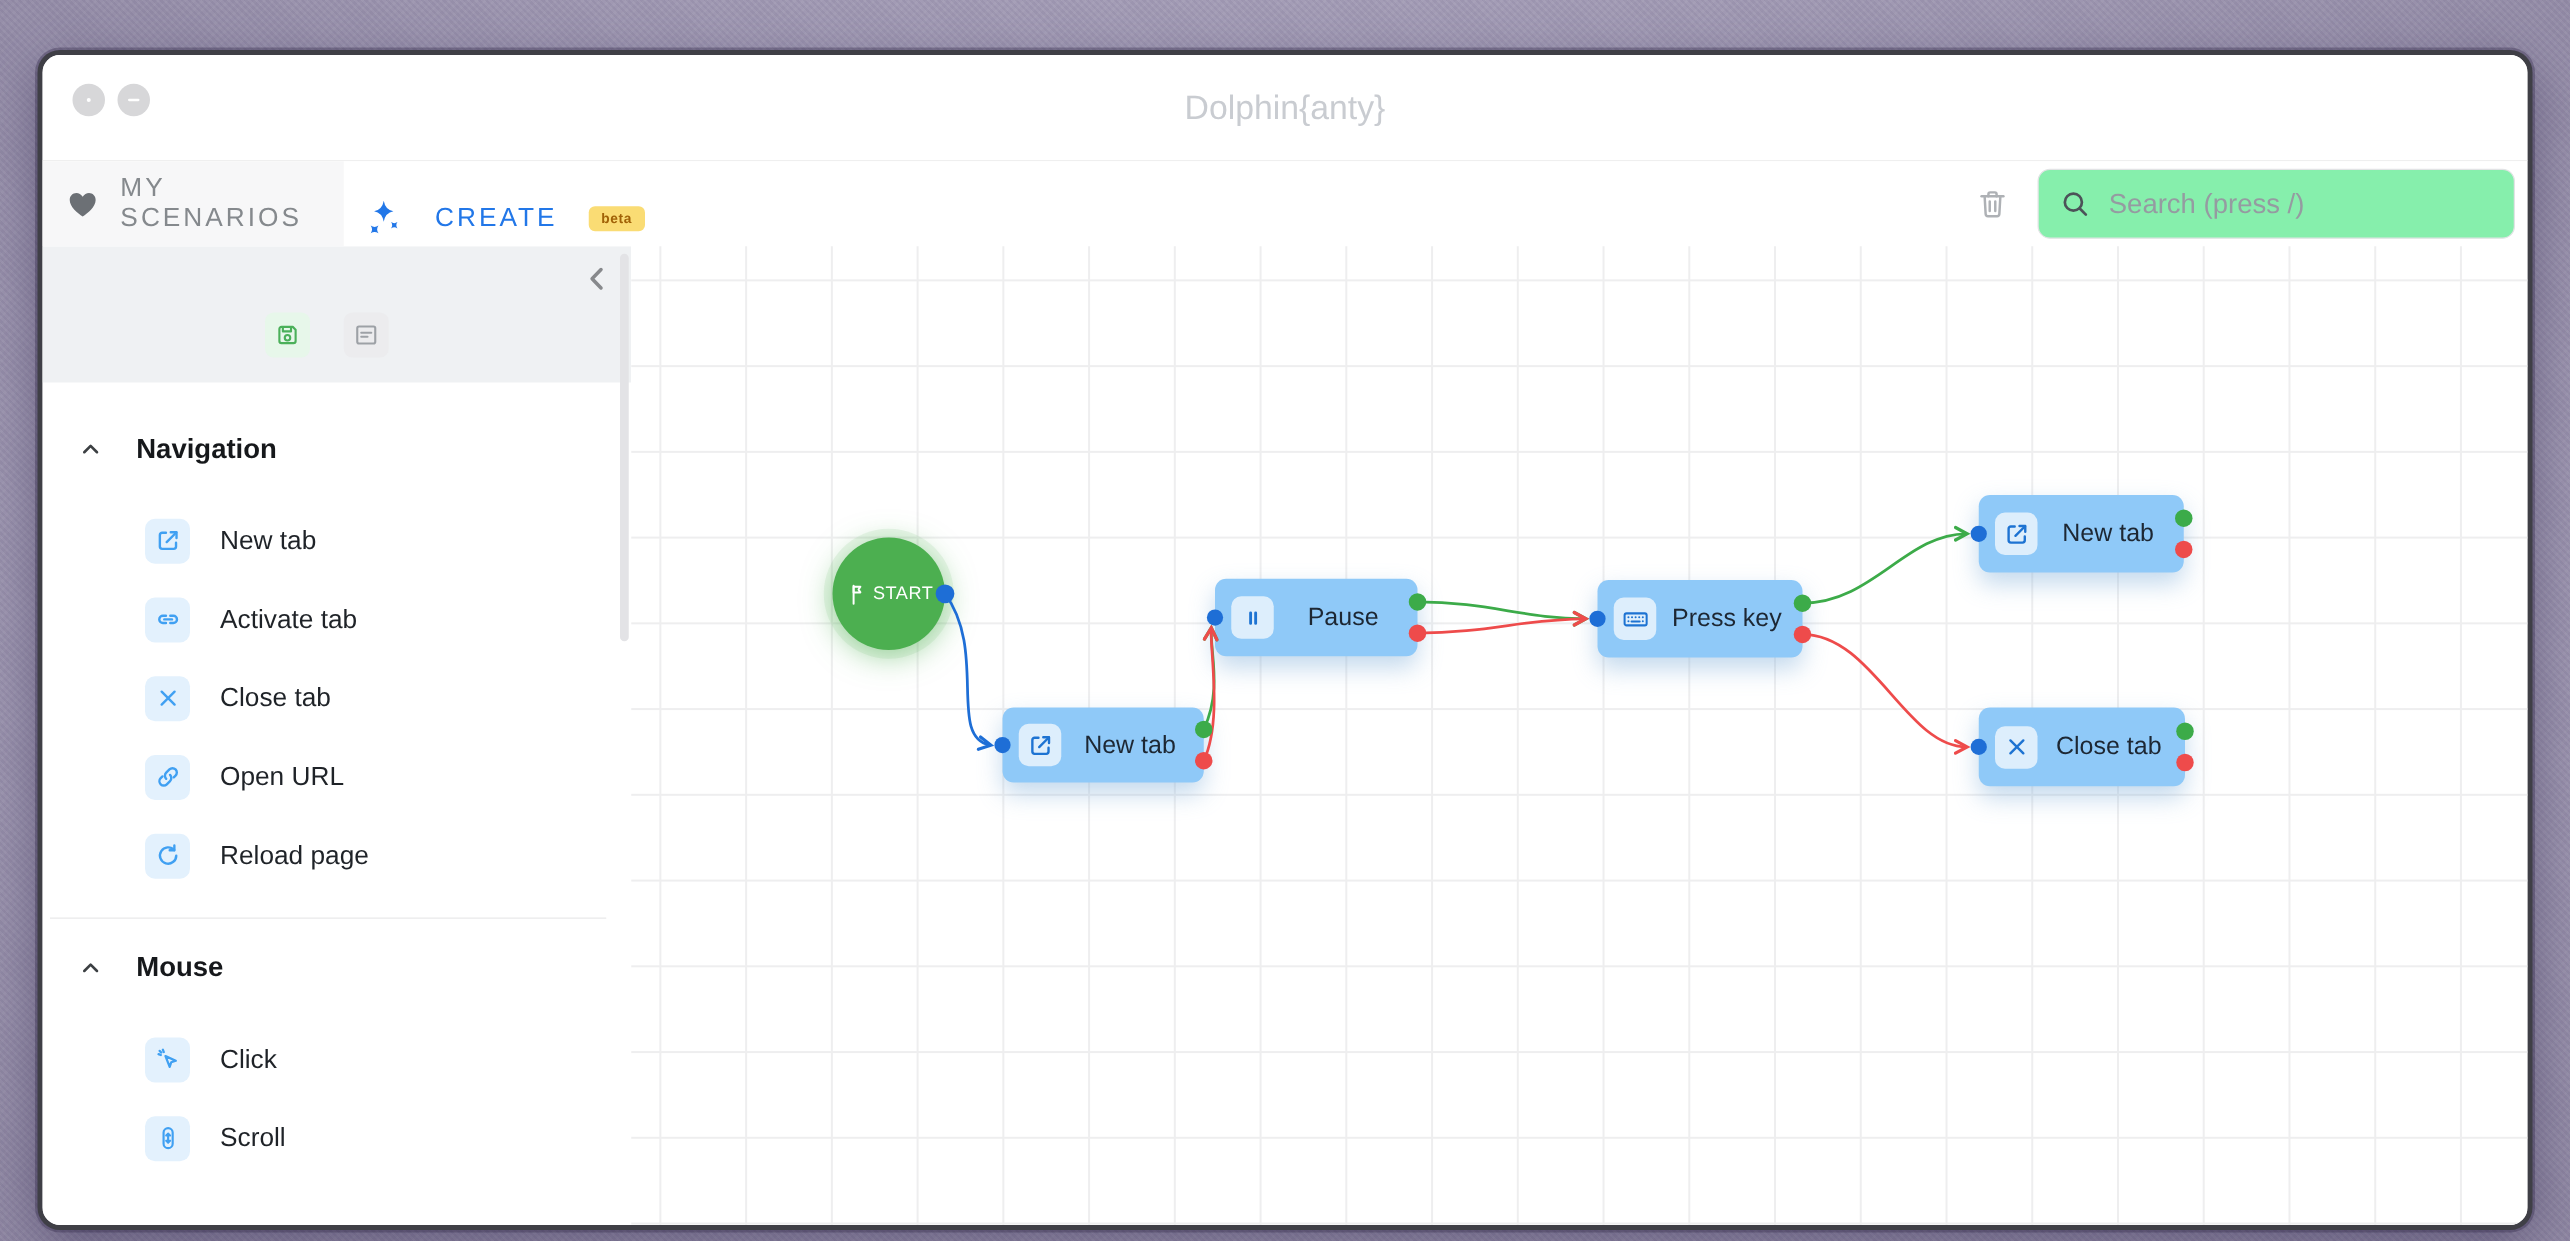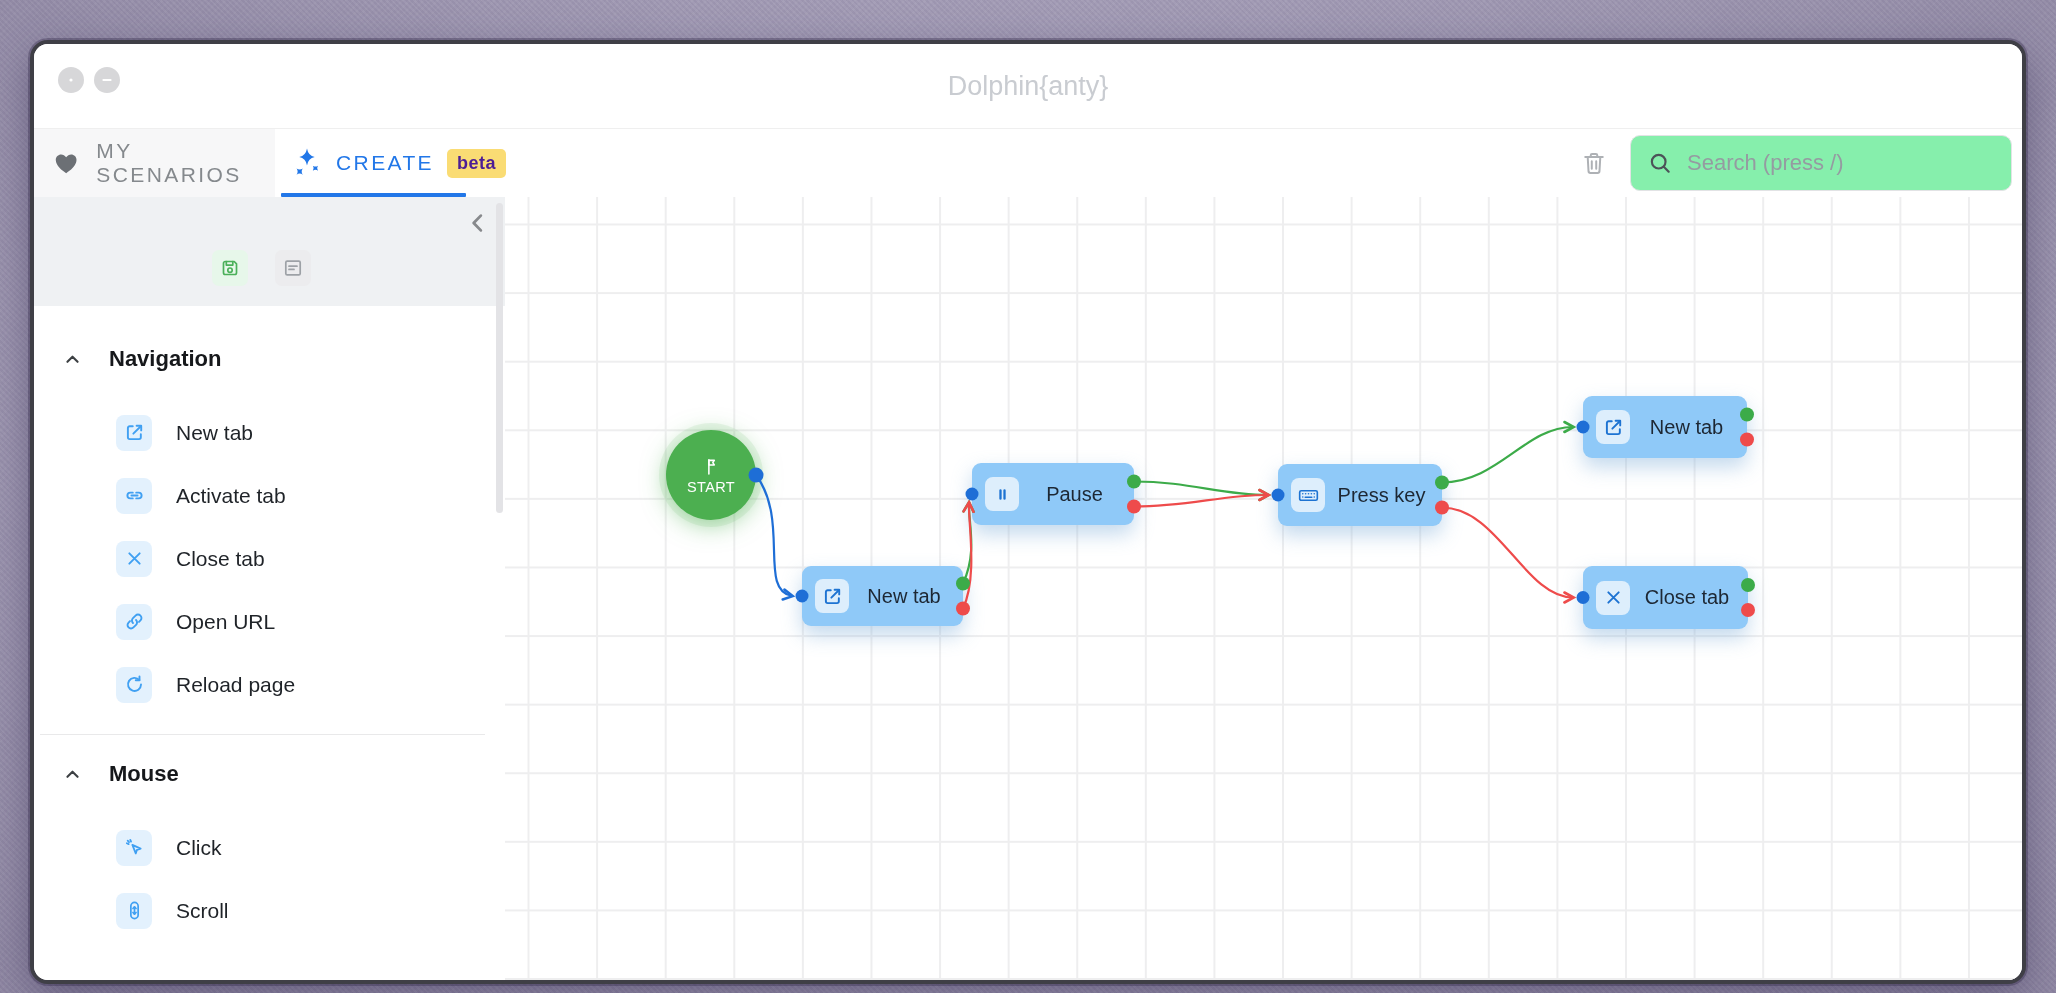--- a/index.html
+++ b/index.html
@@ -30,25 +30,25 @@
   .wc .i{width:16px;height:16px;}
   .title{position:absolute;left:0;right:0;top:0;height:84px;line-height:84px;text-align:center;
          font-size:27px;color:#c9ccd1;}
   
   .tabbar{position:relative;height:68px;background:#fff;padding-left:40px;}
   .tab{cursor:pointer;}
   .tab-scenarios{position:absolute;left:0;top:0;width:241px;height:68px;background:#f7f7f8;
      display:flex;align-items:center;padding-left:18px;gap:16px;box-sizing:border-box;}
   .tab-scenarios .i{width:30px;height:30px;color:#6c7075;}
   .tab-label{font-size:21px;letter-spacing:2.4px;color:#85898d;font-weight:500;}
-  .tab-create{position:absolute;left:241px;top:0;height:68px;display:flex;align-items:center;
-     padding-left:16px;gap:13px;}
+  .tab-create{position:absolute;left:241px;top:12px;height:68px;display:flex;align-items:center;
+     padding-left:16px;gap:25px;}
   .tab-create .i{width:32px;height:32px;color:#2277e8;}
   .tab-label.create{color:#2277e8;}
-  .badge{background:#fadc74;color:#4c1d95;font-size:18px;font-weight:bold;border-radius:5px;
+  .badge{background:#fadc74;color:#a16207;font-size:11px;font-weight:bold;border-radius:5px;
      padding:4px 10px;letter-spacing:.5px;}
   .underline{position:absolute;left:6px;bottom:0;width:185px;height:4px;background:#2277e8;border-radius:1px;}
   .topbar-right{position:absolute;right:10px;top:0;height:68px;display:flex;align-items:center;gap:22px;}
   .trash{background:none;border:none;padding:0;width:28px;height:34px;color:#aeb1b5;cursor:pointer;}
   .trash .i{width:28px;height:34px;display:block;}
   .search{width:382px;height:56px;background:#86efac;border:1.5px solid #e2e3e5;border-radius:10px;
      display:flex;align-items:center;padding-left:16px;gap:12px;box-sizing:border-box;}
   .search .i{width:26px;height:26px;color:#4c5258;flex:none;}
   .search input{border:none;outline:none;background:transparent;font-size:22px;color:#333;
      width:300px;font-family:inherit;}
@@ -88,21 +88,21 @@
     background-size:68.6px 68.6px;background-position:22.5px 26.5px;}
   .flow{position:absolute;left:-505px;top:-196px;width:2056px;height:993px;pointer-events:none;}
   .flow > *{pointer-events:auto;}
   .flow svg.wires{position:absolute;left:0;top:0;pointer-events:none;}
   .flow-node{position:absolute;border-radius:9px;display:flex;align-items:center;
      box-shadow:0 9px 20px rgba(122,170,216,.45);cursor:grab;box-sizing:border-box;}
   .flow-node .nic{width:34px;height:34px;margin-left:13px;border-radius:8px;background:#ddeefc;
      color:#1d73d2;display:flex;align-items:center;justify-content:center;flex:none;}
   .flow-node .nic .i{width:23px;height:23px;display:block;}
   .flow-node .nlbl{flex:1;text-align:center;margin-right:4px;font-size:20px;color:#1d2733;}
-  .start-node{position:absolute;border-radius:50%;display:flex;flex-direction:column;align-items:center;
+  .start-node{position:absolute;border-radius:50%;display:flex;flex-direction:row;align-items:center;
      justify-content:center;gap:2px;color:#fff;cursor:grab;
      box-shadow:0 0 0 7px rgba(76,175,80,.10), 0 5px 24px rgba(76,175,80,.55);}
   .start-node .i{width:21px;height:21px;}
   .start-node .slbl{font-size:14.5px;letter-spacing:.4px;}
   .i svg{width:100%;height:100%;display:block;}
 </style>
 </head>
 <body>
 
 <div class="stage">

